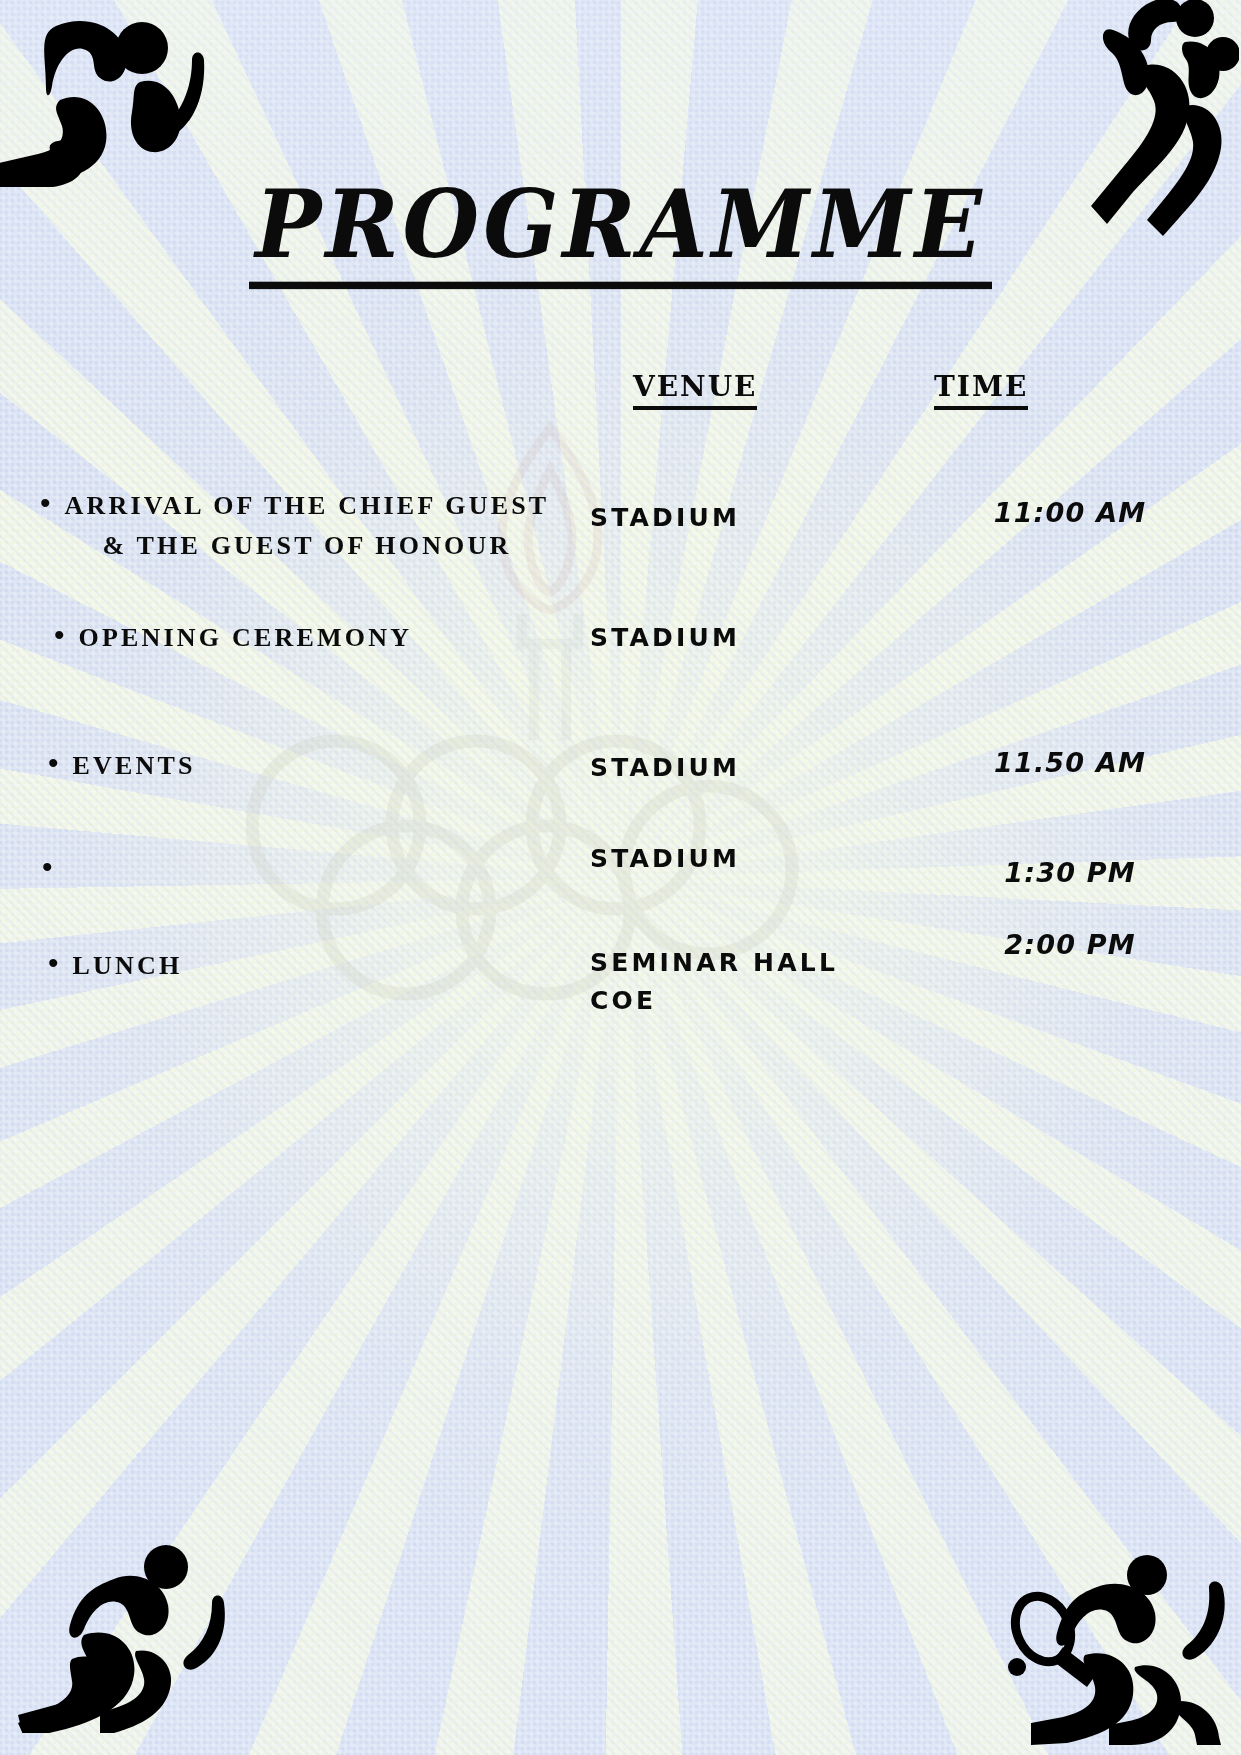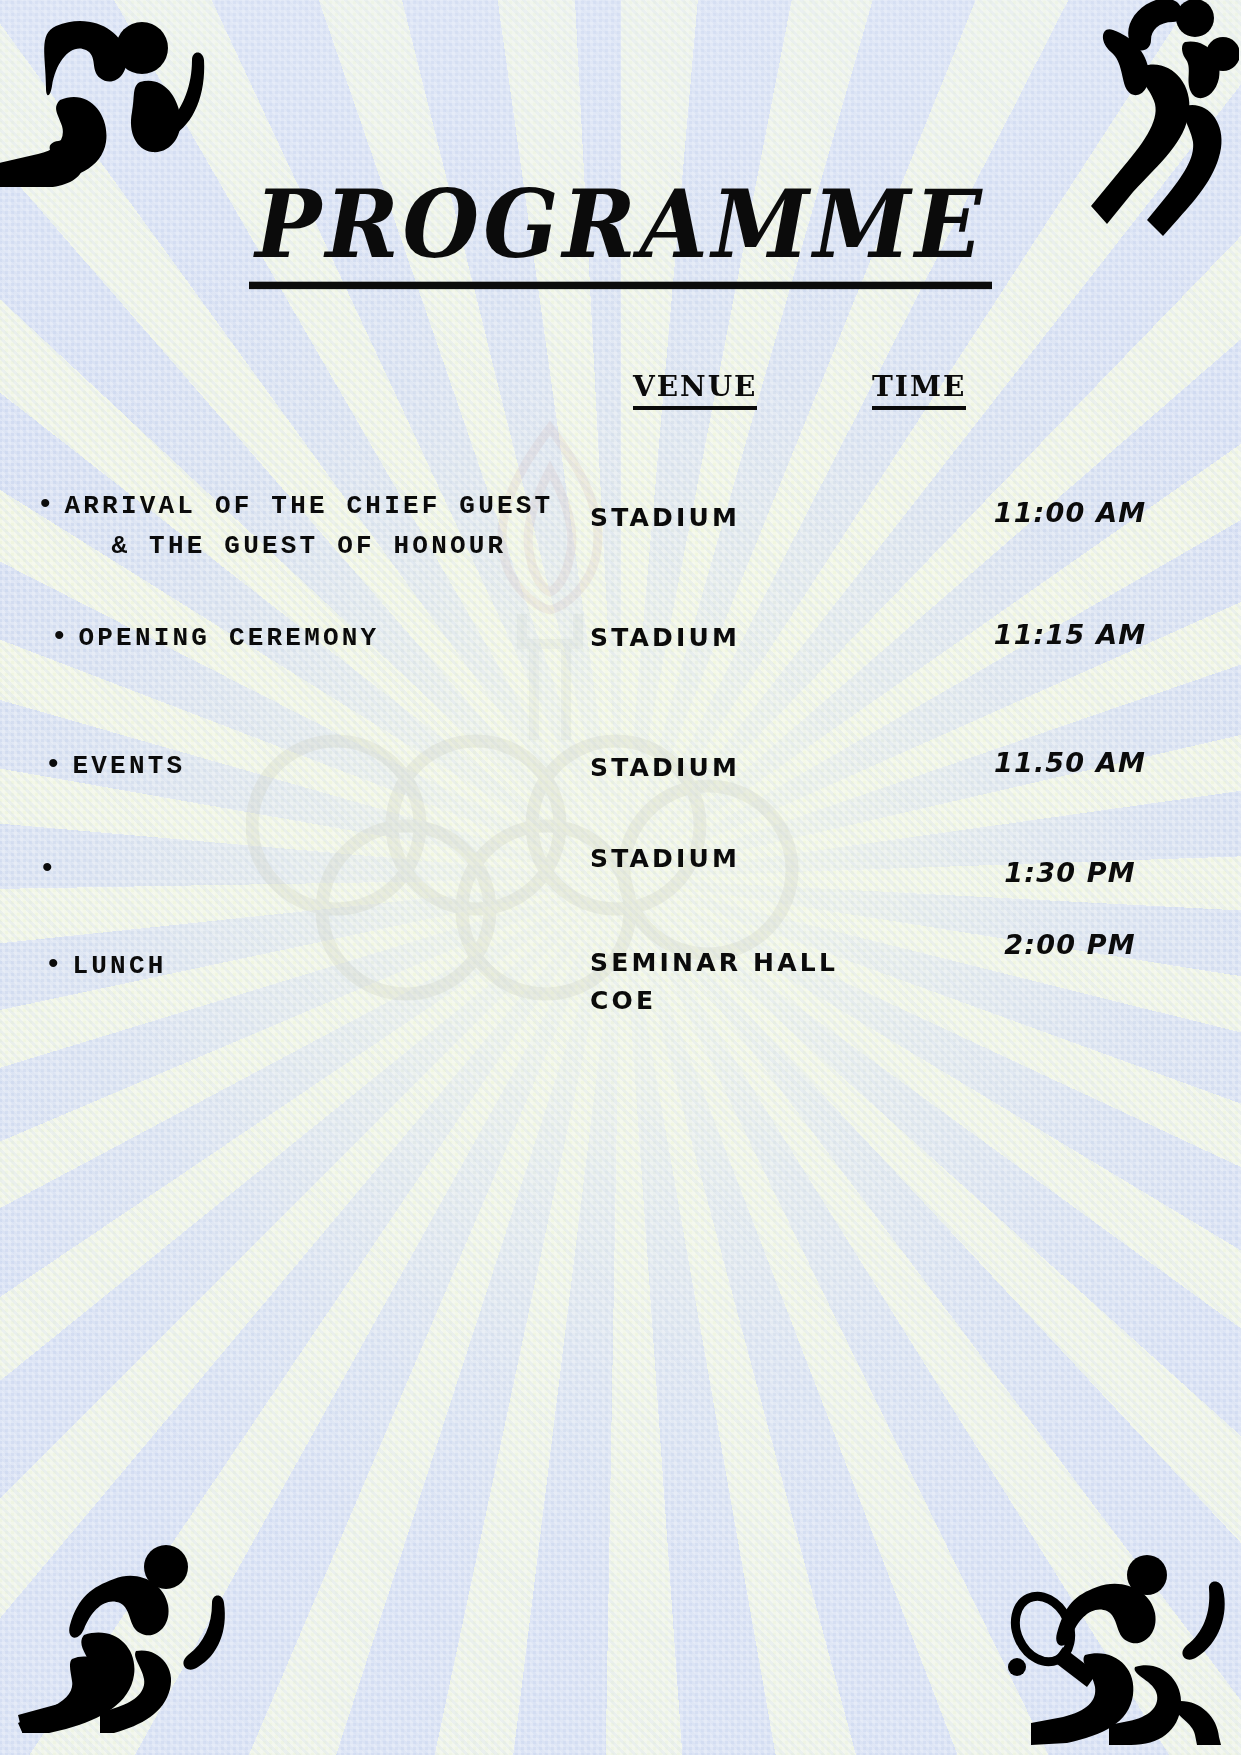--- a/index.html
+++ b/index.html
@@ -134,21 +134,21 @@
     font-weight: 700;
     font-size: 40px;
     color: #0b0b0b;
     font-variant: small-caps;
     text-transform: lowercase;
     letter-spacing: 2px;
     border-bottom: 4px solid #0b0b0b;
     padding-bottom: 1px;
   }
   .head-venue { left: 633px; top: 358px; }
-  .head-time  { left: 872px; top: 358px; }
+  .head-time  { left: 934px; top: 358px; }
 
   
   .sched {
     position: absolute;
     left: 0;
     top: 466px;
     width: 1241px;
   }
   .row {
     position: relative;
@@ -180,21 +180,21 @@
     justify-content: flex-start;
   }
   .bullet {
     flex: 0 0 auto;
     font-size: 30px;
     line-height: 34px;
     color: #0b0b0b;
     margin-right: 14px;
   }
   .item-text {
-    font-family: Liberation Mono, monospace;
+    font-family: Liberation Serif, serif;
     font-weight: 700;
     font-size: 26px;
     line-height: 40px;
     letter-spacing: 3.2px;
     color: #0b0b0b;
     text-transform: uppercase;
   }
   .venue-text, .time-text {
     font-family: "DejaVu Sans", "Liberation Sans", sans-serif;
     font-weight: 700;
@@ -349,23 +349,20 @@
     <div class="row row-1">
       <div class="c-item">
         <div class="item-line">
           <span class="bullet">•</span>
           <span class="item-text">OPENING CEREMONY</span>
         </div>
       </div>
       <div class="c-venue">
         <span class="venue-text">STADIUM</span>
       </div>
-      <div class="c-time">
-        <span class="time-text">11:15 AM</span>
-      </div>
     </div>
 
     <div class="row row-2">
       <div class="c-item">
         <div class="item-line">
           <span class="bullet">•</span>
           <span class="item-text">EVENTS</span>
         </div>
       </div>
       <div class="c-venue">

